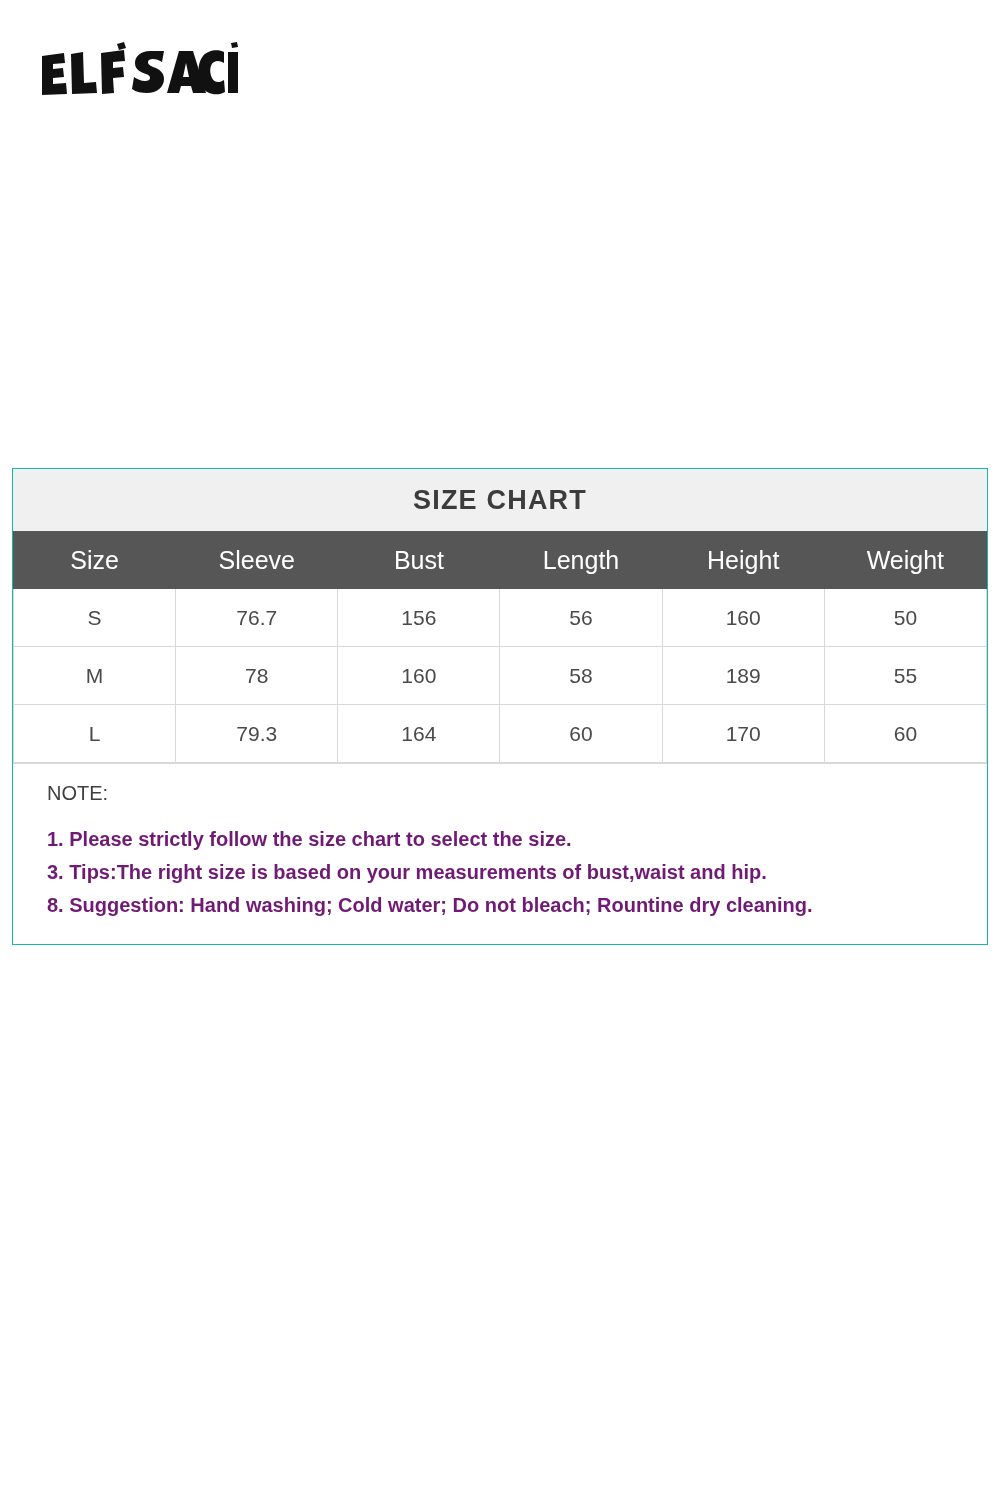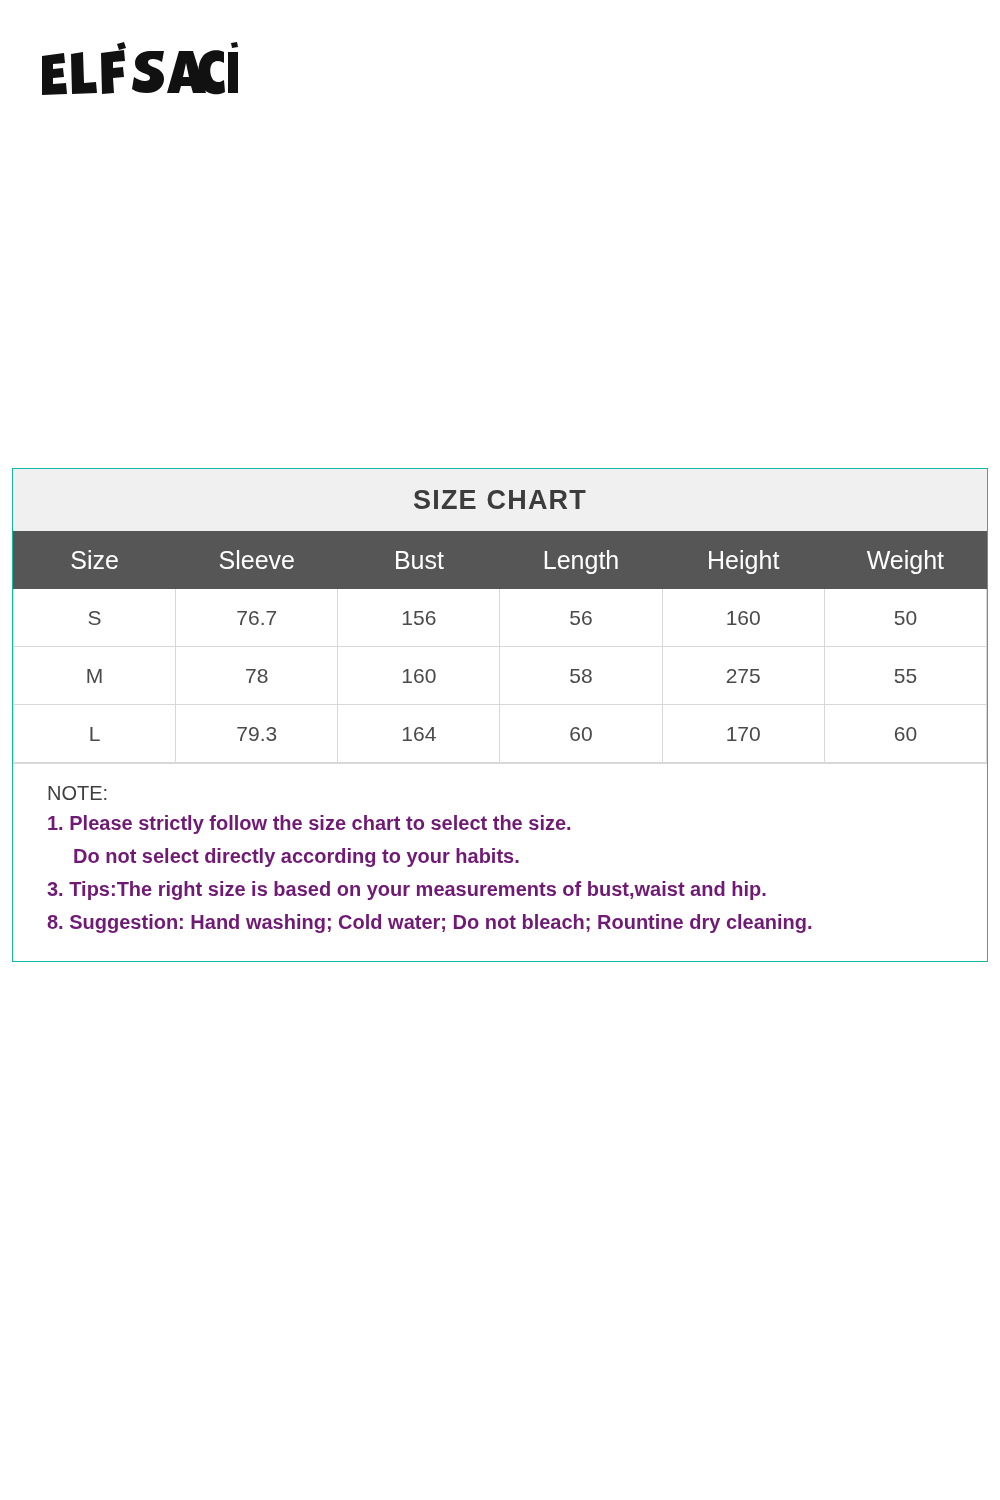--- a/index.html
+++ b/index.html
@@ -76,21 +76,21 @@
 
   
   .note {
     border-top: 1px solid #d8d8d8;
     padding: 18px 26px 22px 34px;
     background: #ffffff;
   }
   .note-heading {
     font-size: 20px;
     color: #3f3f3f;
-    margin-bottom: 2px;
+    margin-bottom: 18px;
   }
   .note-line {
     font-size: 20px;
     line-height: 33px;
     color: #701a75;
     white-space: pre;
     font-weight: bold;
   }
   .note-line.indent {
     padding-left: 26px;
@@ -154,35 +154,34 @@
         <td>156</td>
         <td>56</td>
         <td>160</td>
         <td>50</td>
       </tr>
       <tr>
         <td>M</td>
         <td>78</td>
         <td>160</td>
         <td>58</td>
-        <td>275</td>
+        <td>189</td>
         <td>55</td>
       </tr>
       <tr>
         <td>L</td>
         <td>79.3</td>
         <td>164</td>
         <td>60</td>
         <td>170</td>
         <td>60</td>
       </tr>
     </tbody>
   </table>
 
   <div class="note">
     <div class="note-heading">NOTE:</div>
     <div class="note-line">1. Please strictly follow the size chart to select the size.</div>
-    <div class="note-line indent">Do not select directly according to your habits.</div>
     <div class="note-line">3. Tips:The right size is based on your measurements of bust,waist and hip.</div>
     <div class="note-line">8. Suggestion: Hand washing; Cold water; Do not bleach; Rountine dry cleaning.</div>
   </div>
 
 </div>
 
 </body></html>

